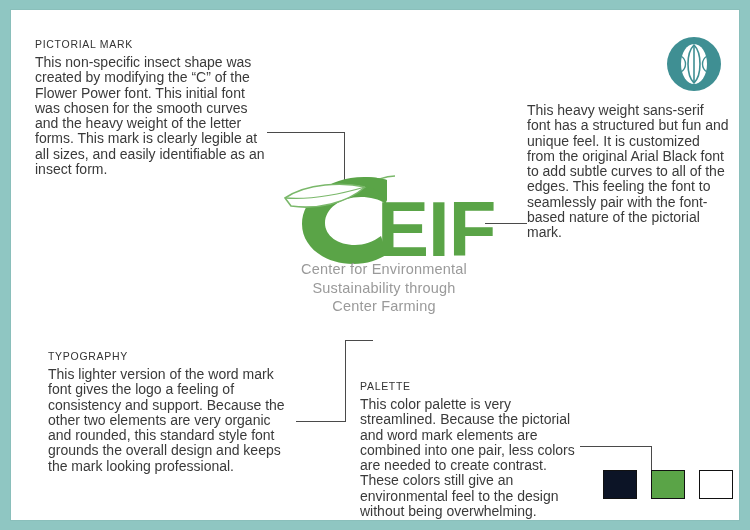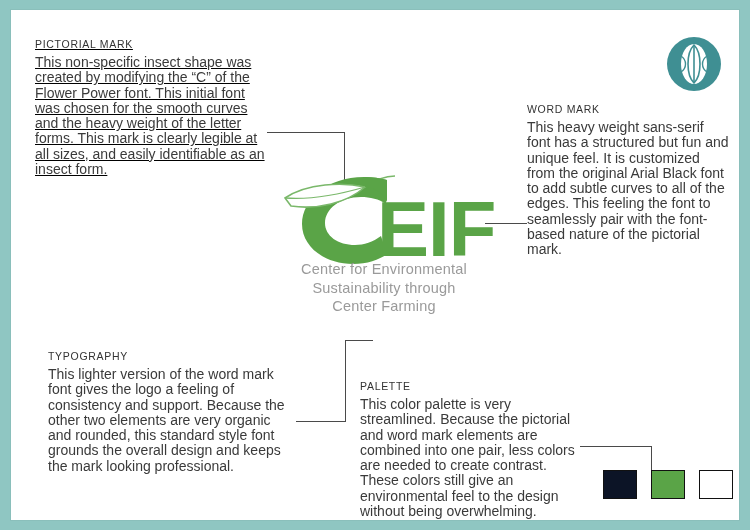--- a/index.html
+++ b/index.html
@@ -33,21 +33,21 @@
     color: #333333;
     margin-bottom: 5px;
     font-weight: normal;
   }
   .ann .ann-body {
     font-size: 14px;
     line-height: 15.3px;
     color: #3a3a3a;
   }
 
-  #ann-pictorial { left: 24px;  top: 28px;  width: 232px; text-decoration: underline; }
+  #ann-pictorial { left: 24px;  top: 28px;  width: 232px; }
   #ann-word      { left: 516px; top: 93px;  width: 202px; }
   #ann-typo      { left: 37px;  top: 340px; width: 248px; }
   #ann-palette   { left: 349px; top: 370px; width: 220px; }
 
   
   .line {
     position: absolute;
     background: #4a4a4a;
   }
   .line.h { height: 1px; }
@@ -152,21 +152,20 @@
   <div class="line h" id="ln-pal-h1"></div>
   <div class="line v" id="ln-pal-v"></div>
   <div class="line h" id="ln-pal-h2"></div>
 
   <div class="ann" id="ann-pictorial">
     <div class="ann-title">PICTORIAL MARK</div>
     <div class="ann-body">This non-specific insect shape was created by modifying the “C” of the Flower Power font. This initial font was chosen for the smooth curves and the heavy weight of the letter forms. This mark is clearly legible at all sizes, and easily identifiable as an insect form.</div>
   </div>
 
   <div class="ann" id="ann-word">
-    <div class="ann-title">WORD MARK</div>
     <div class="ann-body">This heavy weight sans-serif font has a structured but fun and unique feel. It is customized from the original Arial Black font to add subtle curves to all of the edges. This feeling the font to seamlessly pair with the font-based nature of the pictorial mark.</div>
   </div>
 
   <div class="ann" id="ann-typo">
     <div class="ann-title">TYPOGRAPHY</div>
     <div class="ann-body">This lighter version of the word mark font gives the logo a feeling of consistency and support. Because the other two elements are very organic and rounded, this standard style font grounds the overall design and keeps the mark looking professional.</div>
   </div>
 
   <div class="ann" id="ann-palette">
     <div class="ann-title">PALETTE</div>

